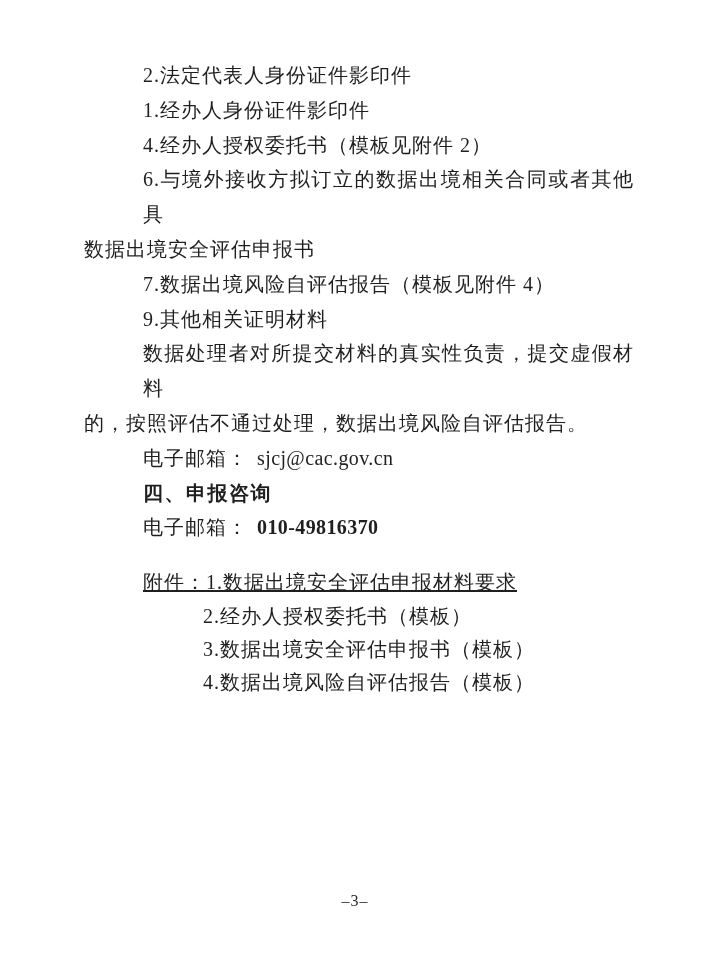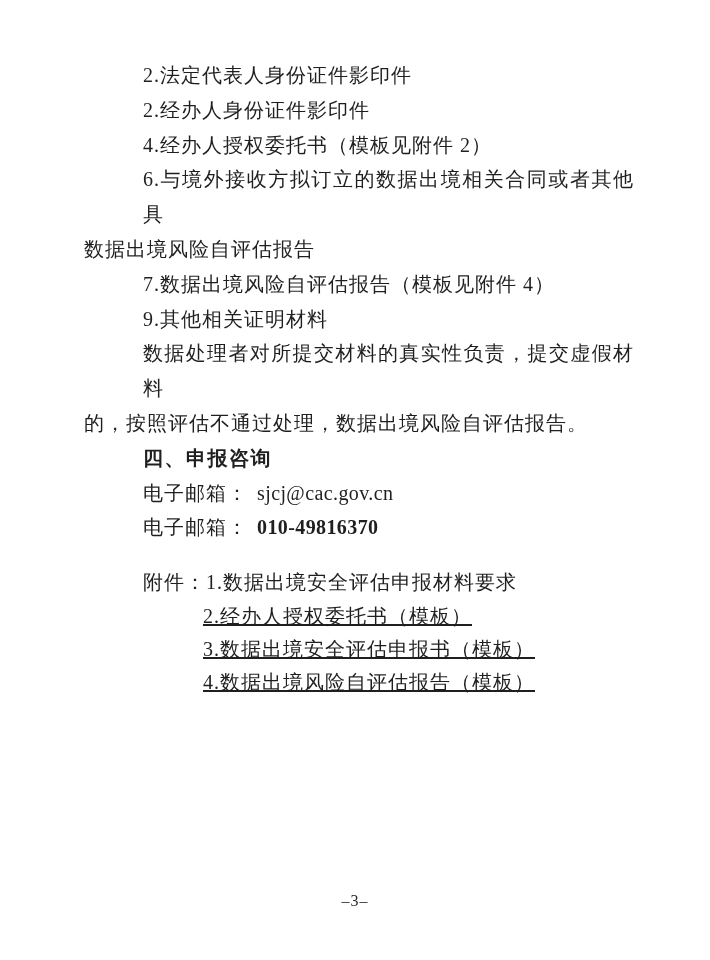--- a/index.html
+++ b/index.html
@@ -48,27 +48,27 @@
   }
   .bold {
     font-weight: bold;
   }
   .attach-block {
     margin-top: 21px;
     line-height: 33.4px;
   }
   .attach-first {
     padding-left: 59px;
+    text-decoration: underline;
   }
   .attach-label {
     margin-right: 0px;
   }
   .attach-item {
     padding-left: 119px;
-    text-decoration: underline;
   }
   .page-number {
     position: absolute;
     top: 892px;
     left: 0;
     width: 710px;
     text-align: center;
     font-size: 16px;
     letter-spacing: 1px;
     color: #2a2a2a;
@@ -76,42 +76,42 @@
 </style>
 </head>
 <body>
 
 <div class="page">
 
   <div class="content">
 
     <div class="doc-line indent">2.法定代表人身份证件影印件</div>
 
-    <div class="doc-line indent">2.经办人身份证件影印件</div>
+    <div class="doc-line indent">1.经办人身份证件影印件</div>
 
     <div class="doc-line indent">4.经办人授权委托书（模板见附件 2）</div>
 
 
     <div class="doc-line indent justify-full">6.与境外接收方拟订立的数据出境相关合同或者其他具</div>
 
-    <div class="doc-line">数据出境风险自评估报告</div>
+    <div class="doc-line">数据出境安全评估申报书</div>
 
     <div class="doc-line indent">7.数据出境风险自评估报告（模板见附件 4）</div>
 
     <div class="doc-line indent">9.其他相关证明材料</div>
 
     <div class="doc-line indent justify-full">数据处理者对所提交材料的真实性负责，提交虚假材料</div>
 
     <div class="doc-line">的，按照评估不通过处理，数据出境风险自评估报告。</div>
 
-    <div class="doc-line indent heading">四、申报咨询</div>
-
     <div class="doc-line indent">
       <span>电子邮箱：</span><span class="latin-val">sjcj@cac.gov.cn</span>
     </div>
+
+    <div class="doc-line indent heading">四、申报咨询</div>
 
     <div class="doc-line indent">
       <span>电子邮箱：</span><span class="latin-val bold">010-49816370</span>
     </div>
 
     <div class="attach-block">
       <div class="doc-line attach-first">
         <span class="attach-label">附件：</span><span>1.数据出境安全评估申报材料要求</span>
       </div>
       <div class="doc-line attach-item">2.经办人授权委托书（模板）</div>

